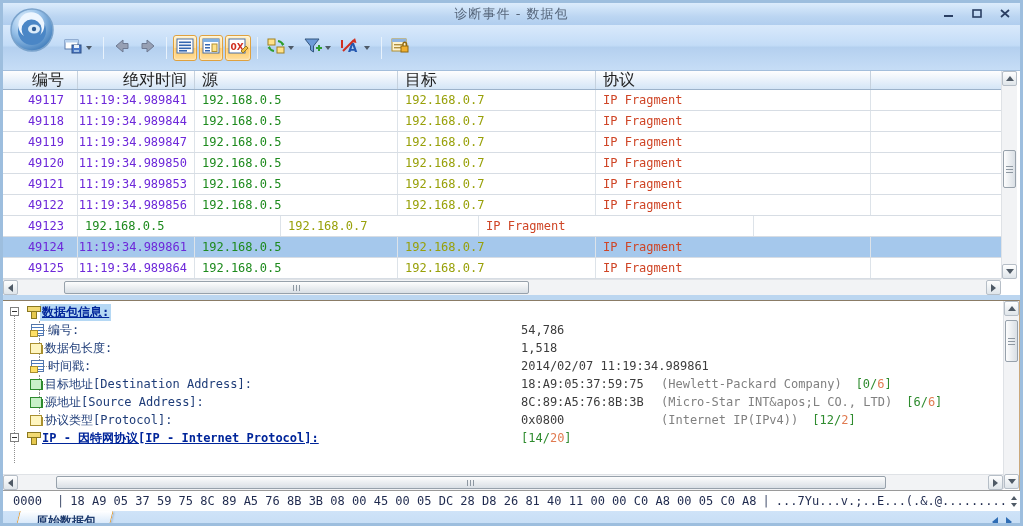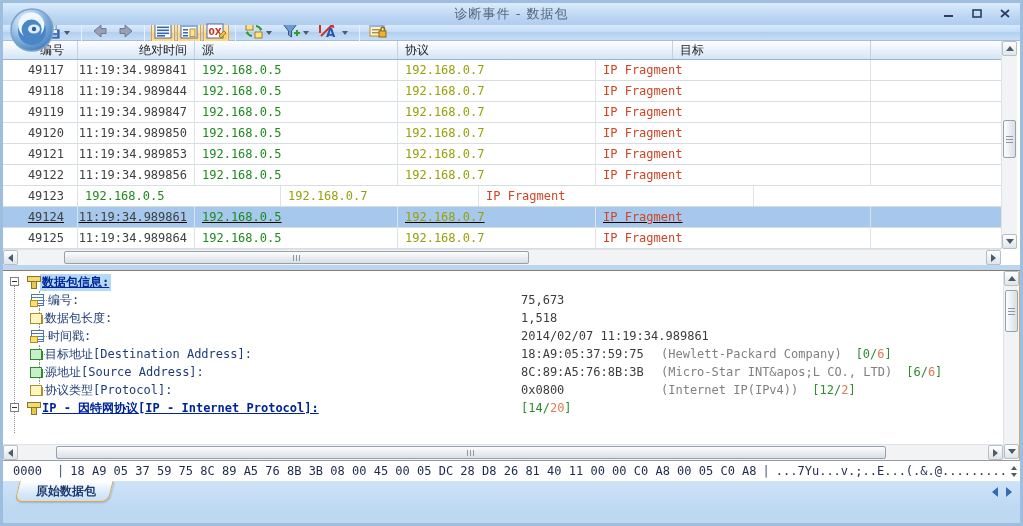--- a/index.html
+++ b/index.html
@@ -16,50 +16,50 @@
     display:flex;align-items:center;justify-content:center;}
   .title{font-size:13px;color:#55657a;letter-spacing:1px;}
   .winctrl{position:absolute;right:6px;top:3px;display:flex;gap:10px;}
   .wbtn{width:18px;height:15px;display:flex;align-items:center;justify-content:center;cursor:default;}
   .wbtn svg{display:block;}
 
   
   .logo{position:absolute;left:7px;top:5px;width:44px;height:44px;z-index:5;}
 
   
-  .toolbar{height:16px;flex:none;display:flex;align-items:center;padding-left:36px;
+  .toolbar{height:46px;flex:none;display:flex;align-items:center;padding-left:58px;
     background:linear-gradient(#d9e9fb,#c3dcf7 45%,#b4d0ef 50%,#c6ddf6);
     border-bottom:1px solid #a3bedb;}
   .tbtn{height:26px;min-width:24px;display:flex;align-items:center;justify-content:center;
     padding:0 2px;margin:0 1px;border-radius:3px;}
   .tbtn.orange{background:linear-gradient(#fff3cf,#ffd98e 50%,#ffc963 52%,#ffdf9e);
     border:1px solid #dfa13f;box-shadow:inset 0 0 2px #fff;}
   .caret{width:0;height:0;border-left:3.5px solid transparent;border-right:3.5px solid transparent;
     border-top:4px solid #4e5a68;margin:0 3px 0 2px;}
   .tsep{width:1px;height:22px;background:#9fb6cf;border-right:1px solid #e8f2fc;margin:0 5px;}
 
   
   .tablezone{flex:none;display:flex;background:#fff;}
   .tleft{width:998px;display:flex;flex-direction:column;}
-  .thead{height:19px;flex:none;display:flex;font-size:12px;color:#222;
+  .thead{height:19px;flex:none;display:flex;font-size:16px;color:#222;
     background:linear-gradient(#fefefe,#e7f0fa 55%,#d4e5f6);
     border-bottom:1px solid #9cb2ca;}
   .thead .cell{border-right:1px solid #c5d1de;display:flex;align-items:center;}
   .rows{height:189px;flex:none;overflow:hidden;background:#fff;}
   .prow{height:21px;display:flex;font-size:12px;border-bottom:1px solid #d7dde4;
     font-family:"DejaVu Sans Mono","Liberation Mono",monospace;}
   .prow .cell{border-right:1px solid #dde3e9;display:flex;align-items:center;overflow:hidden;}
-  .prow.sel{background:#a5c8ec;text-decoration:underline;}
+  .prow.sel{background:#a5c8ec;}
   .c0{width:75px;justify-content:flex-end;padding-right:13px;}
   .c1{width:117px;justify-content:flex-end;padding-right:7px;}
   .c2{width:203px;padding-left:7px;}
   .c3{width:198px;padding-left:7px;}
   .c4{width:275px;padding-left:7px;}
   .c5{flex:1;border-right:none !important;}
-  .num,.time{color:#404040;}
+  .num,.time{color:#6d28d9;}
   .src{color:#1d8a1d;}
   .dst{color:#98a009;}
   .proto{color:#cf4526;}
 
   
   .vsb{width:16px;background:#f2f3f5;border-left:1px solid #dfe2e6;display:flex;flex-direction:column;align-items:center;}
   .hsb{height:16px;background:#f2f3f5;border-top:1px solid #dfe2e6;display:flex;align-items:center;flex:none;}
   .sbtn{width:15px;height:15px;flex:none;background:linear-gradient(#fefefe,#dfe5ea);
     border:1px solid #b6bec7;border-radius:2px;display:flex;align-items:center;justify-content:center;}
   .tri{width:0;height:0;}
@@ -298,22 +298,22 @@
         </span>
       </div>
     </div>
 
     <div class="tablezone">
       <div class="tleft">
         <div class="thead">
             <div class="cell c0" style="justify-content: flex-end; padding-right: 13px;">编号</div>
             <div class="cell c1" style="justify-content: flex-end; padding-right: 7px;">绝对时间</div>
             <div class="cell c2" style="padding-left: 7px;">源</div>
+            <div class="cell c3" style="padding-left: 7px;">目标</div>
             <div class="cell c4" style="padding-left: 7px;">协议</div>
-            <div class="cell c3" style="padding-left: 7px;">目标</div>
             <div class="cell c5"></div>
           </div>
         <div class="rows">
             <div class="prow">
               <div class="cell c0 num">49117</div>
               <div class="cell c1 time">11:19:34.989841</div>
               <div class="cell c2 src">192.168.0.5</div>
               <div class="cell c3 dst">192.168.0.7</div>
               <div class="cell c4 proto">IP Fragment</div>
               <div class="cell c5"></div>
@@ -422,21 +422,21 @@
               <span class="ico node"></span>
               <span class="slabel sel">数据包信息:</span>
               <span class="vals"></span>
             </div>
             <div class="trow leaf">
               <span class="vguide"></span>
               <span class="hguide"></span>
               <span class="ico doc"></span>
               <span class="llabel">编号:</span>
               <span class="vals">
-                <span class="vmain solo">75,673</span>
+                <span class="vmain solo">54,786</span>
               </span>
             </div>
             <div class="trow leaf">
               <span class="vguide"></span>
               <span class="hguide"></span>
               <span class="ico docs"></span>
               <span class="llabel">数据包长度:</span>
               <span class="vals">
                 <span class="vmain solo">1,518</span>
               </span>

